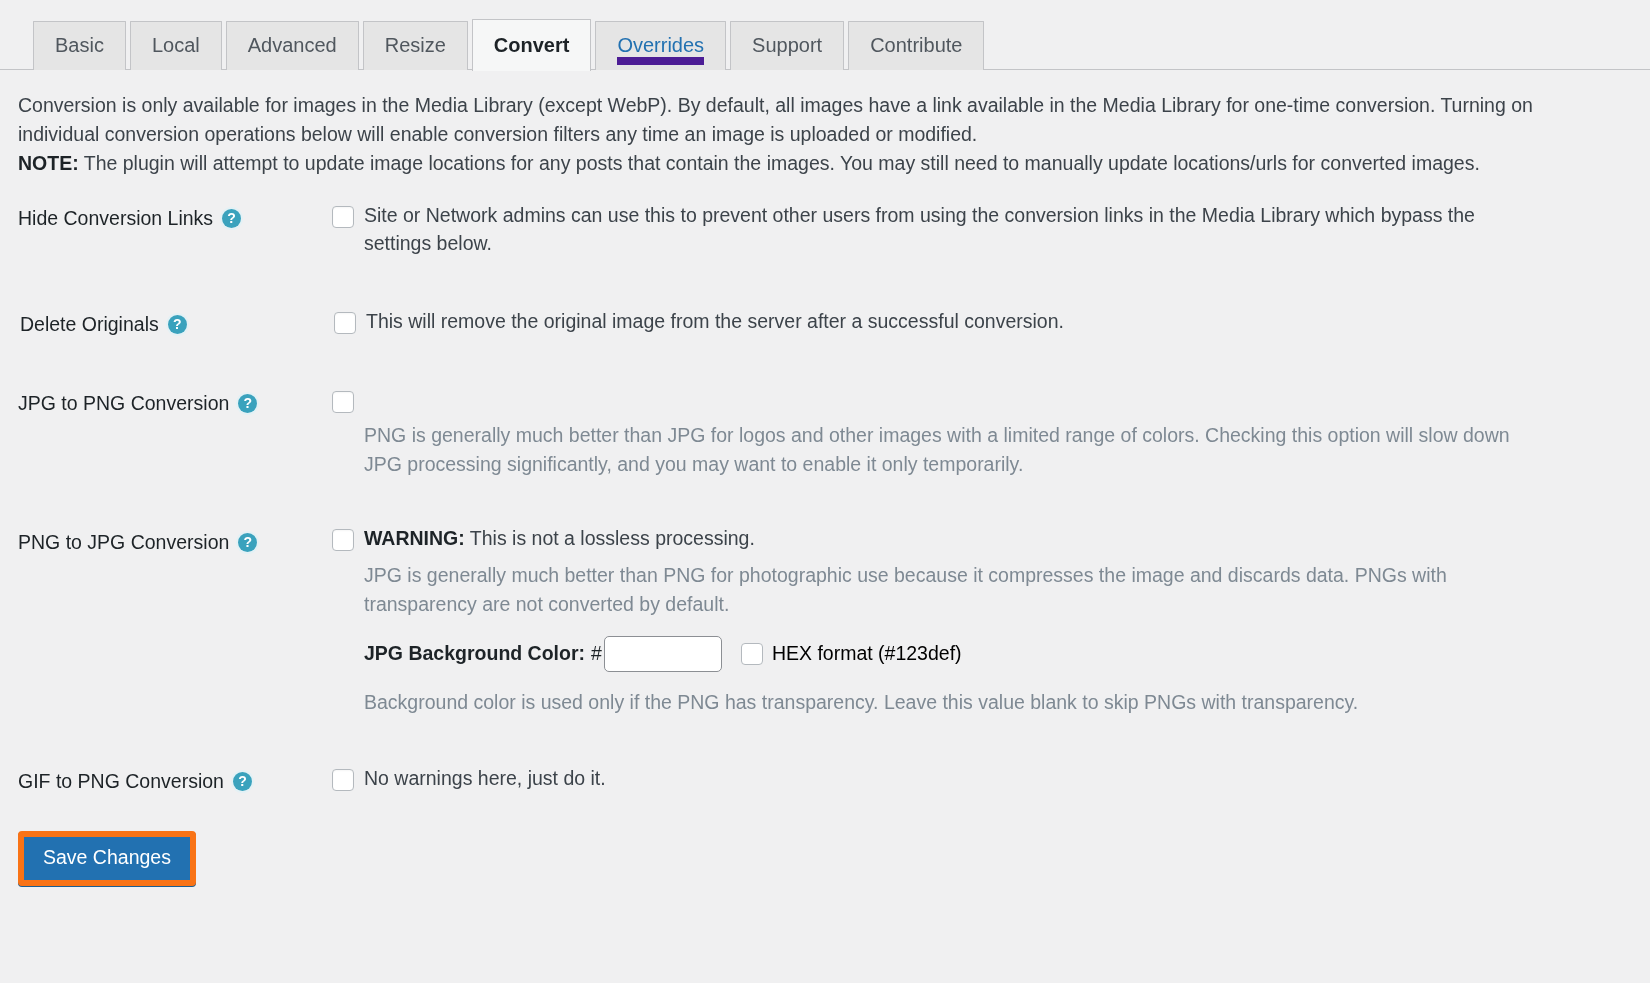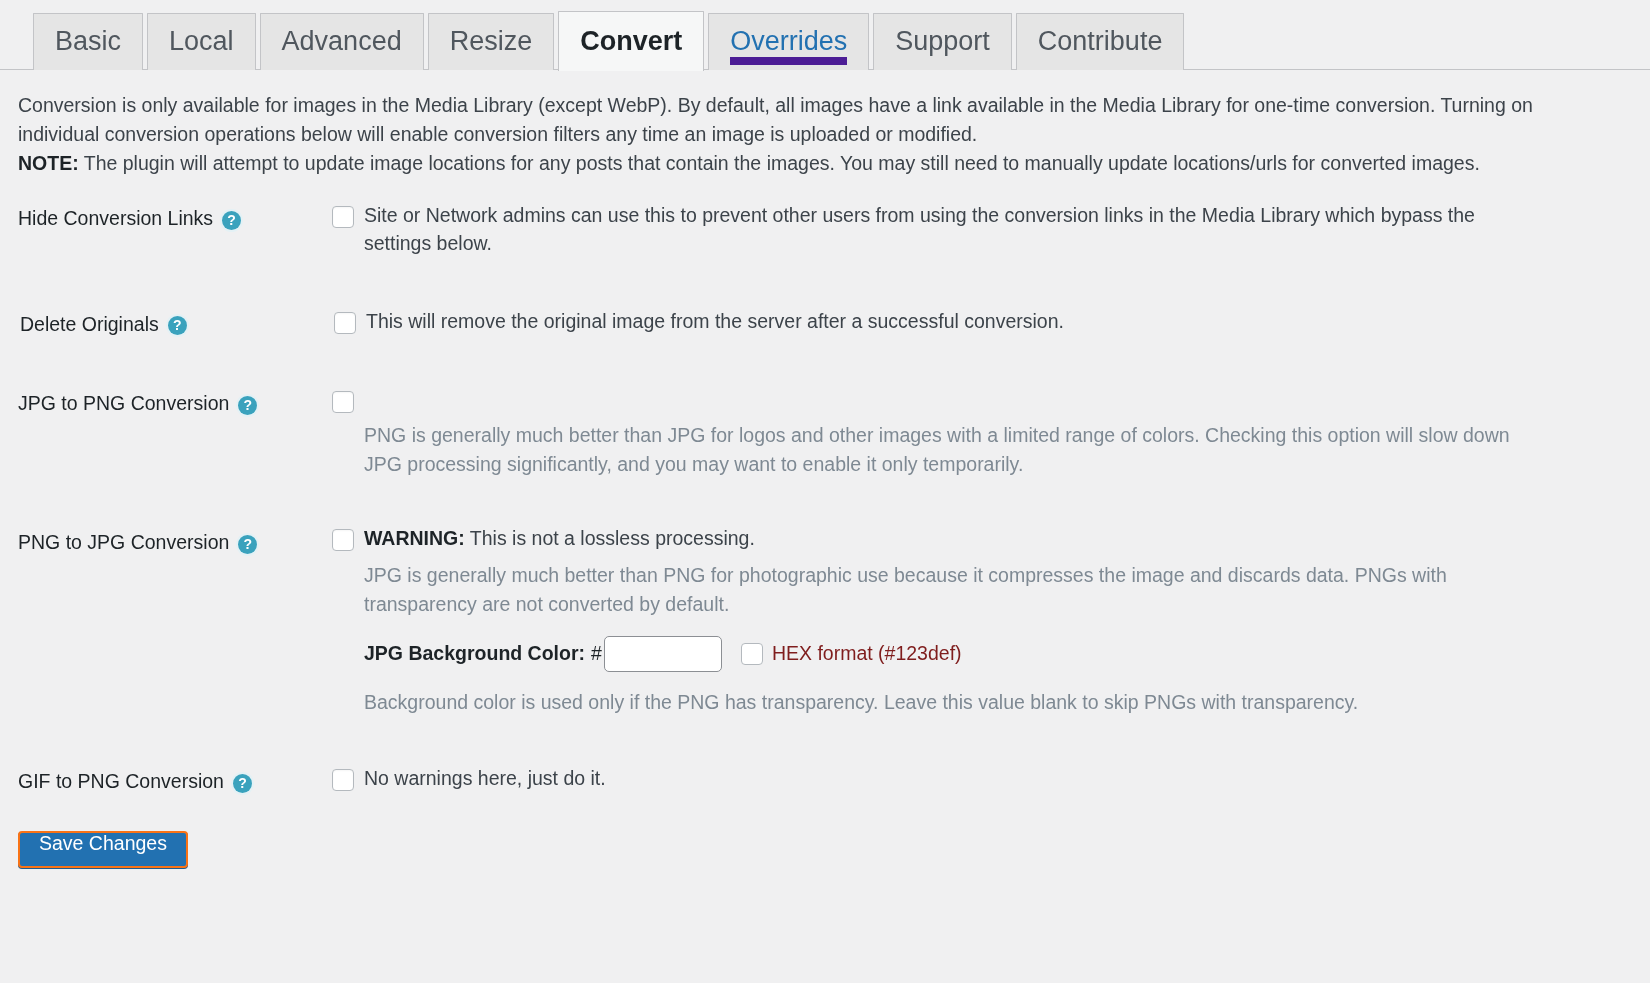--- a/index.html
+++ b/index.html
@@ -30,21 +30,21 @@
     background: #c3c4c7;
     z-index: 0;
   }
   .tab {
     position: relative;
     z-index: 1;
     background: #e5e5e5;
     border: 1px solid #c3c4c7;
     border-bottom: none;
     padding: 12px 21px 13px 21px;
-    font-size: 27px;
+    font-size: 20px;
     color: #50575e;
     line-height: 1.15;
     cursor: pointer;
     white-space: nowrap;
     border-radius: 1px 1px 0 0;
     margin-bottom: 0;
   }
   .tab.active {
     background: #f6f7f7;
     color: #1d2327;
@@ -86,21 +86,21 @@
     padding: 0 0 0 18px;
   }
   .row-label {
     width: 314px;
     flex: 0 0 314px;
     font-size: 19.5px;
     color: #1d2327;
     line-height: 1.3;
     padding-top: 4px;
     display: flex;
-    align-items: center;
+    align-items: flex-start;
     gap: 9px;
     white-space: nowrap;
   }
   .row-label .lbl-text { display: inline-block; }
 
   .help-icon {
     display: inline-block;
     width: 19px; height: 19px;
     border-radius: 50%;
     background: #3aa2bd;
@@ -203,34 +203,34 @@
     width: 22px; height: 22px;
     min-width: 22px;
     border: 1px solid #b4b9be;
     background: #fff;
     border-radius: 4px;
     margin: 0 9px 0 19px;
     cursor: pointer;
   }
   .hex-label {
     font-size: 19.5px;
-    color: #7f1d1d;
+    color: #000000;
   }
 
   
   .submit-wrap {
     margin: 36px 0 0 18px;
   }
   .save-btn {
     background: #2271b1;
-    border: 2px solid #f97316;
+    border: 6px solid #f97316;
     color: #fff;
     font-size: 19.5px;
     font-family: "Liberation Sans", sans-serif;
-    padding: 0 19px 12px 19px;
+    padding: 10px 19px 12px 19px;
     border-radius: 4px;
     cursor: pointer;
     line-height: 1.1;
     box-shadow: 0 1px 0 #1d5d8f;
   }
 </style>
 </head>
 <body>
 
 <div class="tab-bar">

